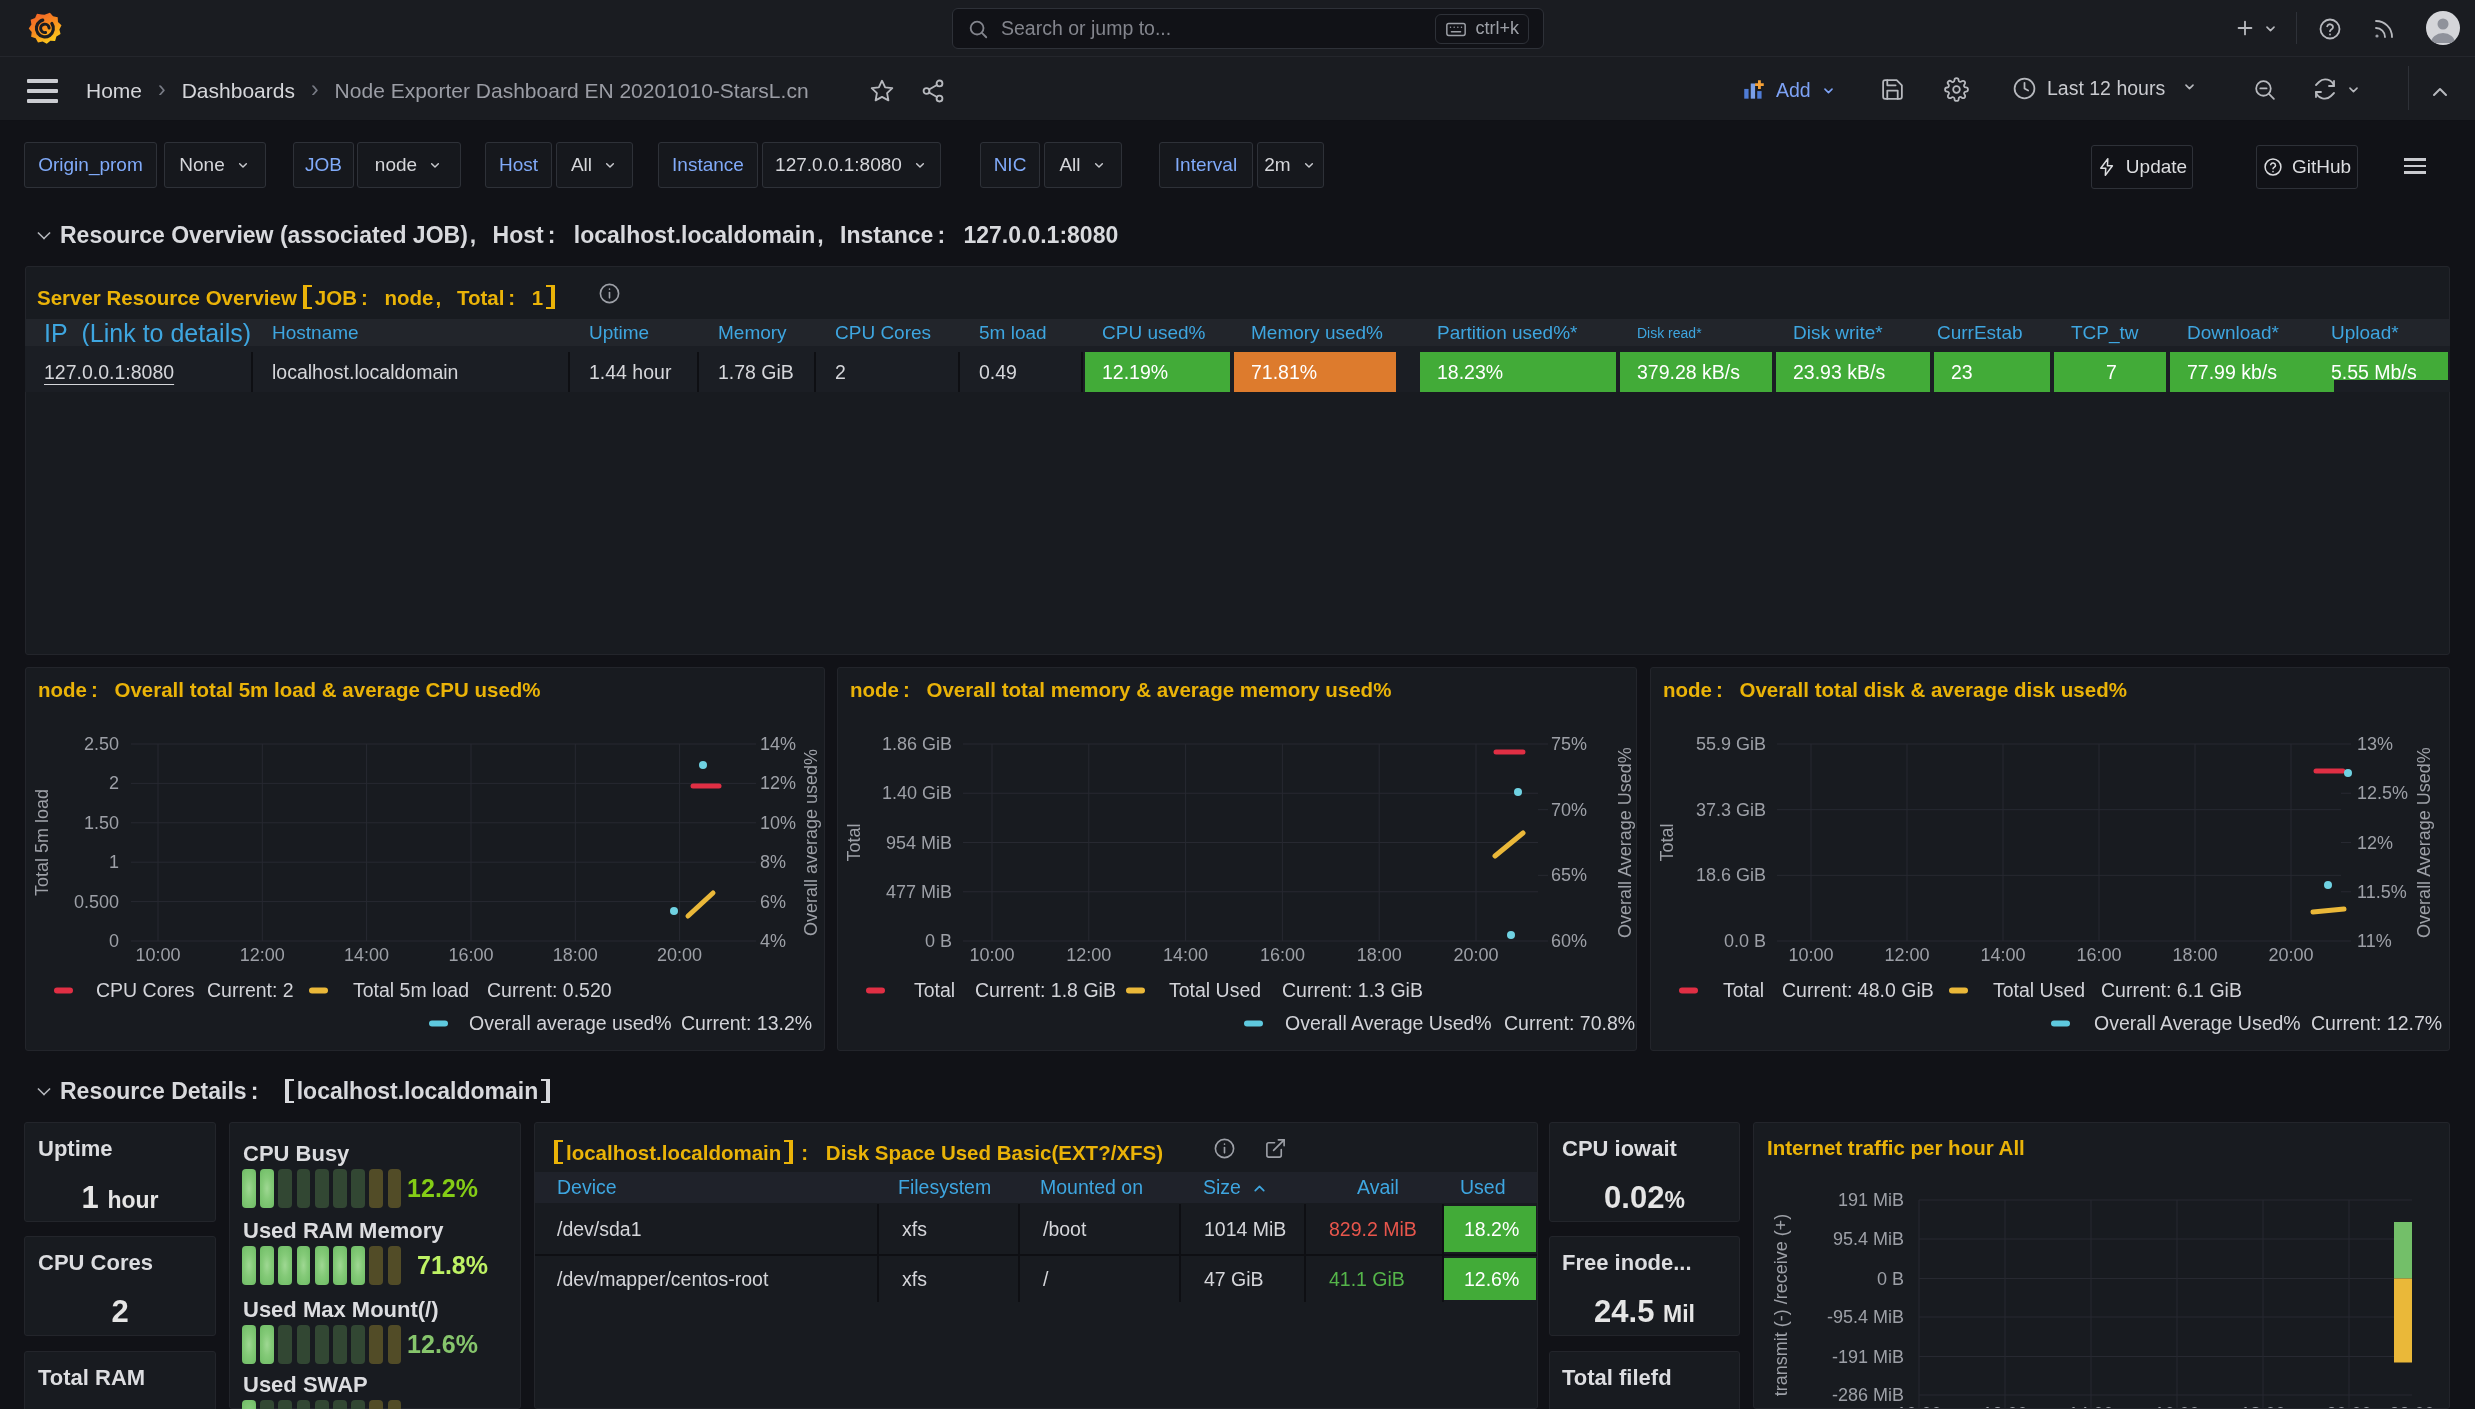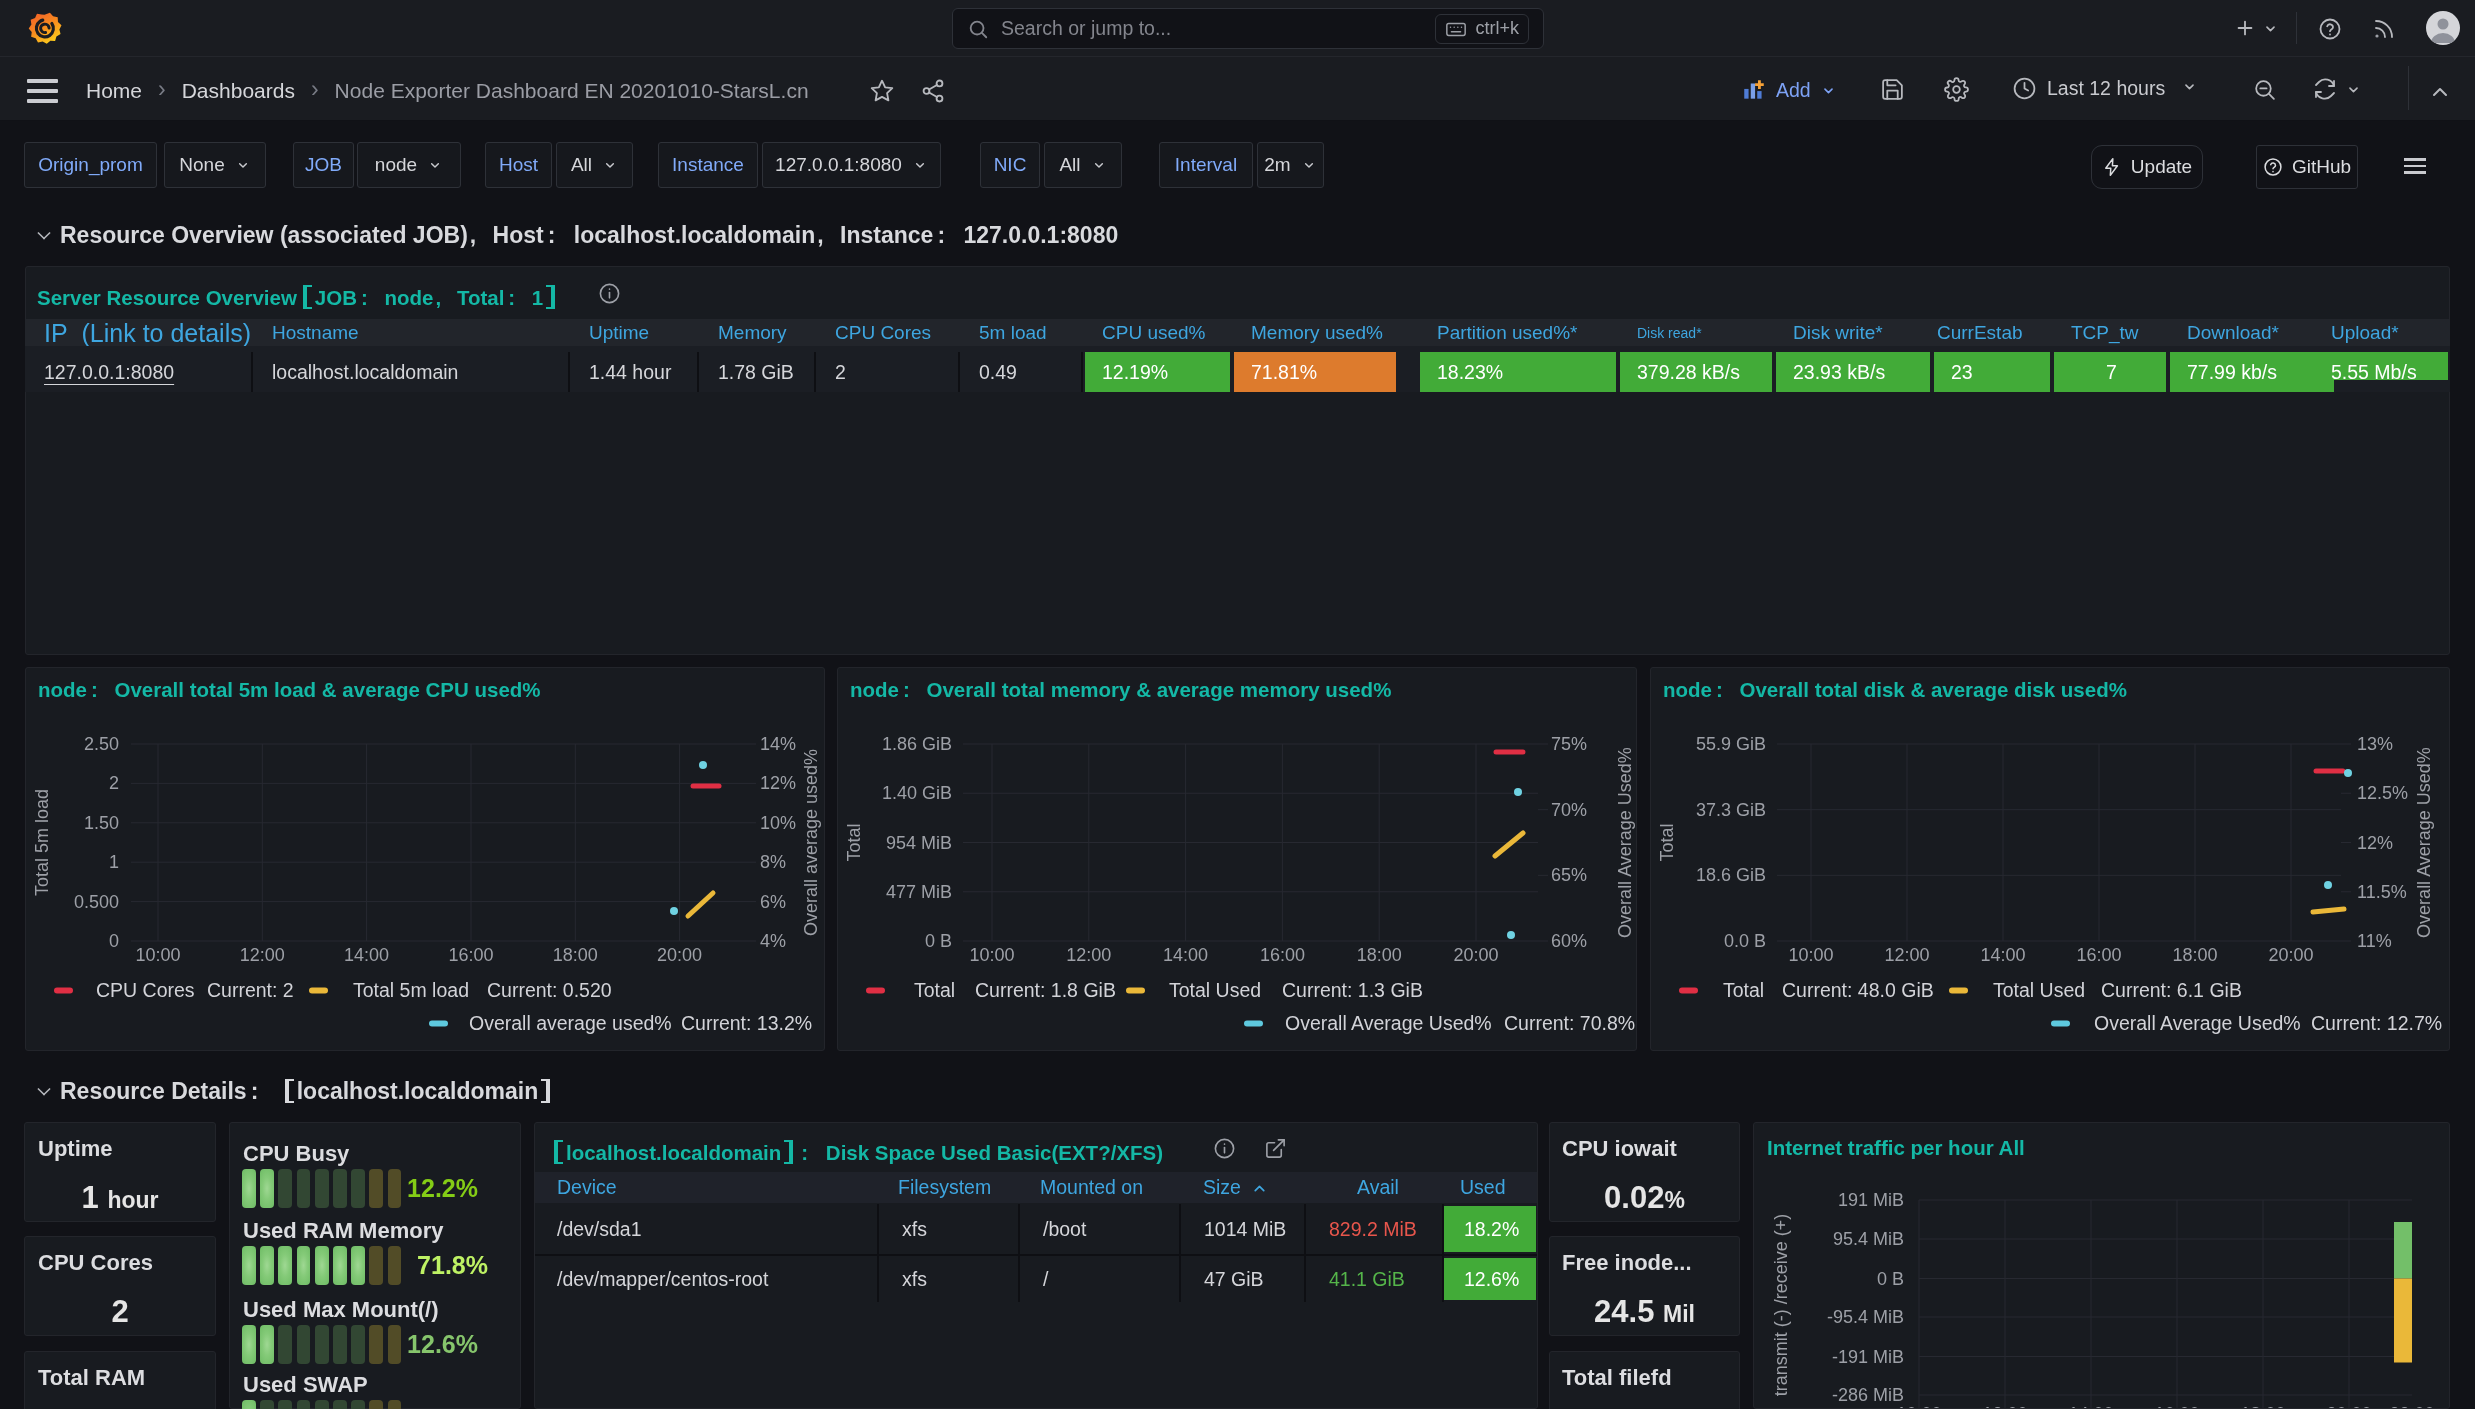--- a/index.html
+++ b/index.html
@@ -1,17 +1,17 @@
 <!DOCTYPE html>
 <html><head><meta charset="utf-8"><style>
 *{margin:0;padding:0;box-sizing:border-box}
 html,body{width:2475px;height:1409px;background:#111217;overflow:hidden;
   font-family:"Liberation Sans",sans-serif;color:#d5d6da;position:relative}
 .panel{position:absolute;background:#181b20;border:1px solid #23252b;border-radius:3px}
-.ptitle{position:absolute;font-size:20.5px;font-weight:600;color:#14b8a6;white-space:nowrap}
+.ptitle{position:absolute;font-size:20.5px;font-weight:600;color:#eab308;white-space:nowrap}
 .vlabel{color:#80aaf9;font-size:19px}
 .vbox{position:absolute;height:46px;border:1px solid #2e3138;border-radius:3px;background:#16181d;
   display:flex;align-items:center;justify-content:center;font-size:19px;white-space:nowrap}
 .secthdr{position:absolute;font-size:23px;font-weight:600;color:#d8d9dd;white-space:nowrap}
 .caret{display:inline-block;width:12px;height:12px;border-right:2.4px solid #b6b8bd;border-bottom:2.4px solid #b6b8bd;transform:rotate(45deg) scale(.78);margin-right:10px;position:relative;top:-4px}
 .lb,.rb{display:inline-block;width:9px;height:24px;position:relative;top:4px}
 .lb{border-left:4px solid currentColor;border-top:2.5px solid currentColor;border-bottom:2.5px solid currentColor;margin:0 3px 0 6px}
 .rb{border-right:4px solid currentColor;border-top:2.5px solid currentColor;border-bottom:2.5px solid currentColor;margin:0 6px 0 3px}
 .statT{position:absolute;font-size:22px;font-weight:600;color:#dcddE0;white-space:nowrap}
 .statV{position:absolute;width:100%;text-align:center;color:#e5e5e5;font-weight:700;white-space:nowrap}
@@ -212,21 +212,21 @@
     <span class="vlabel">Interval</span>
   </div>
 <div class="vbox" style="left:1257px;top:142px;width:67px">
     <span>2m</span>
     <span style="margin-left:10px;display:flex">
       <svg width="16" height="16" viewBox="0 0 24 24" fill="none" stroke="#c9cacf" stroke-width="2.2" stroke-linecap="round" stroke-linejoin="round">
         <polyline points="7,10 12,15 17,10"></polyline>
       </svg>
     </span>
   </div>
-<div style="position:absolute;left:2091px;top:145px;width:112px;height:44px;border:1px solid #2e3138;border-radius:11px;display:flex;align-items:center;justify-content:center;gap:9px;font-size:19px;color:#dcdde0;font-weight:500">
+<div style="position:absolute;left:2091px;top:145px;width:102px;height:44px;border:1px solid #2e3138;border-radius:3px;display:flex;align-items:center;justify-content:center;gap:9px;font-size:19px;color:#dcdde0;font-weight:500">
     <svg width="20" height="20" viewBox="0 0 24 24" fill="none" stroke="#dcdde0" stroke-width="1.8" stroke-linecap="round" stroke-linejoin="round">
       <path d="M13 2 4.5 13.5h6L10 22l8.5-11.5h-6z"></path>
     </svg>
     <span>Update</span>
   </div>
 <div style="position:absolute;left:2256px;top:145px;width:102px;height:44px;border:1px solid #2e3138;border-radius:3px;display:flex;align-items:center;justify-content:center;gap:9px;font-size:19px;color:#dcdde0;font-weight:500">
     <svg width="20" height="20" viewBox="0 0 24 24" fill="none" stroke="#dcdde0" stroke-width="1.8" stroke-linecap="round" stroke-linejoin="round">
       <circle cx="12" cy="12" r="9.5"></circle>
       <path d="M9.2 9.2a3 3 0 0 1 5.8 1c0 2-3 2.4-3 4"></path>
       <line x1="12" y1="17.5" x2="12" y2="17.6"></line>

